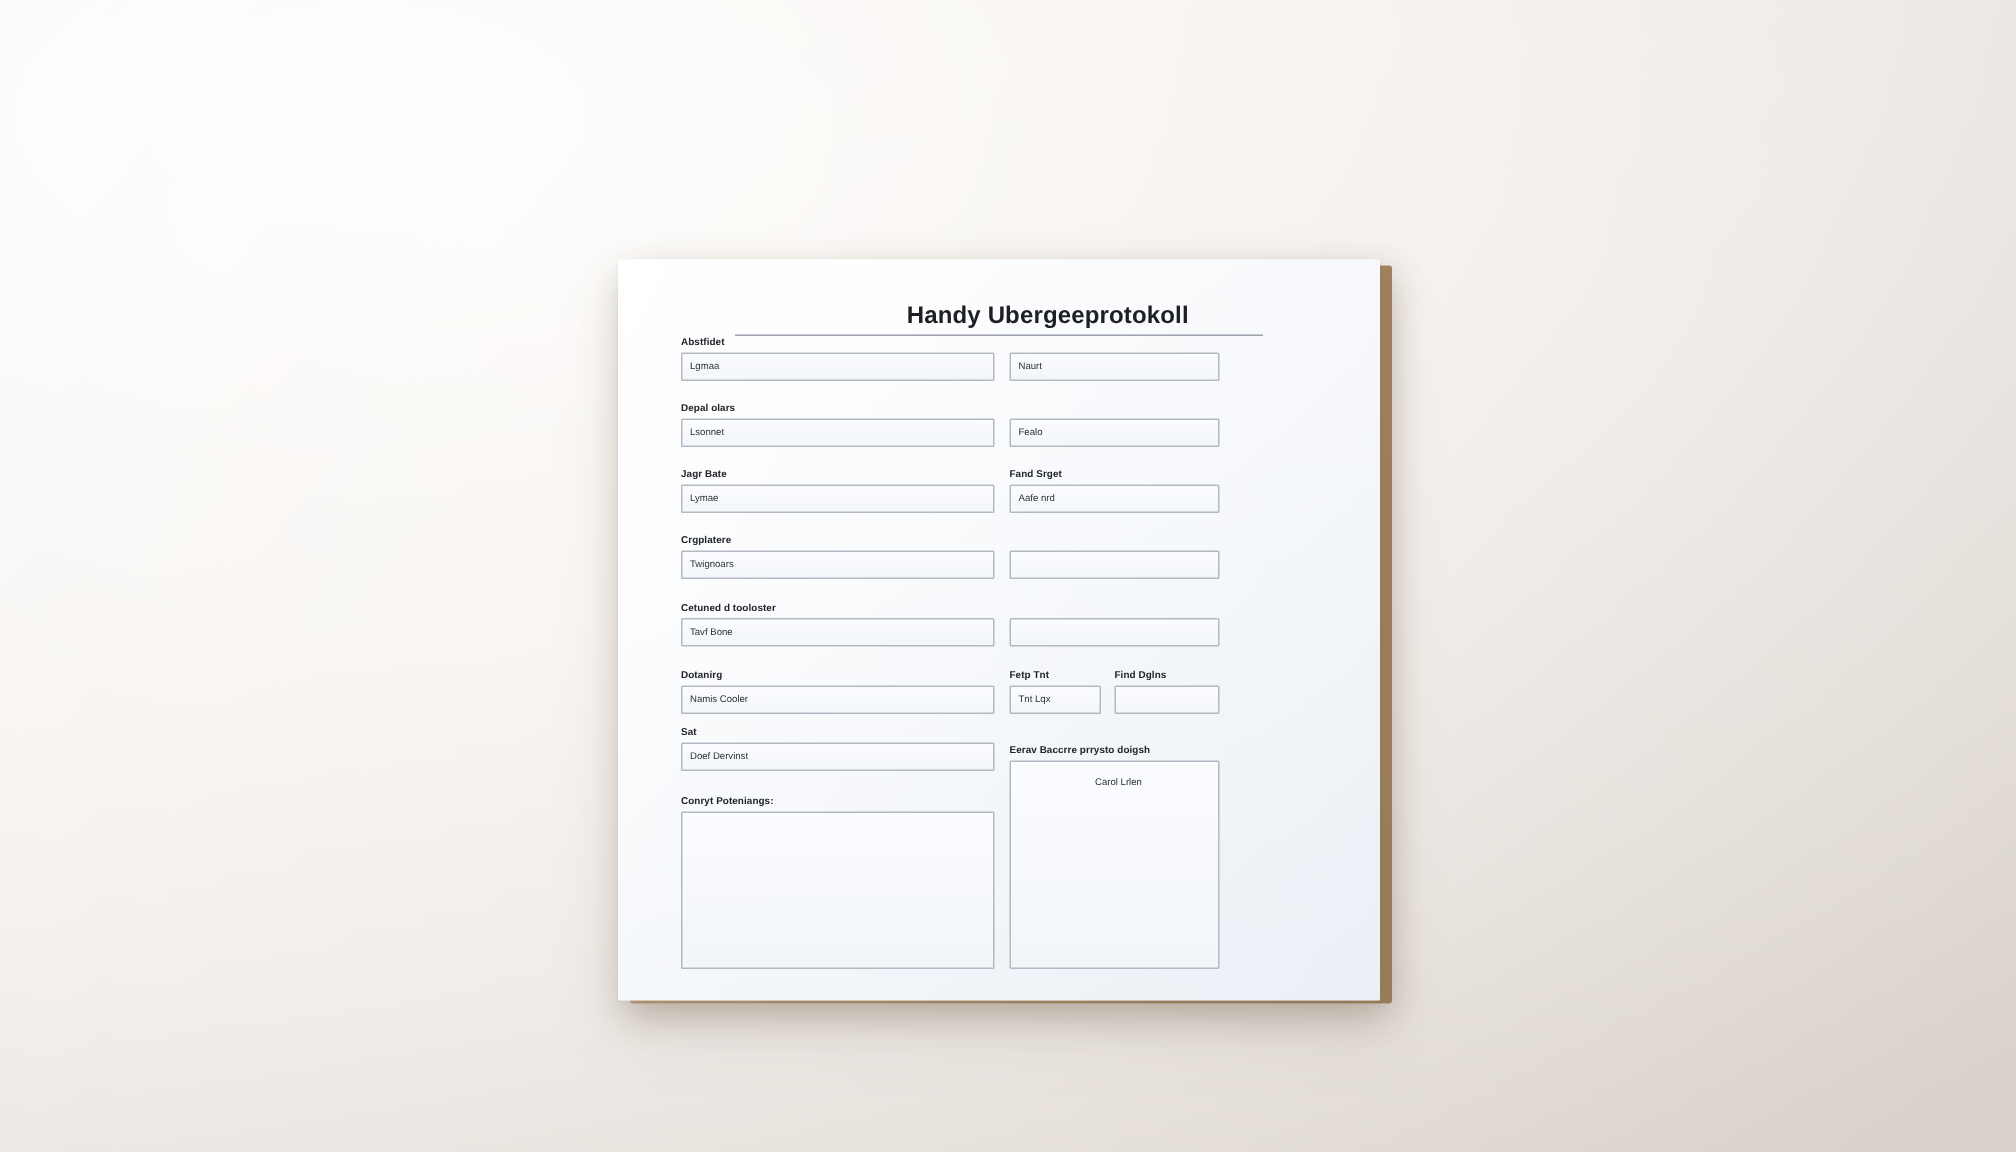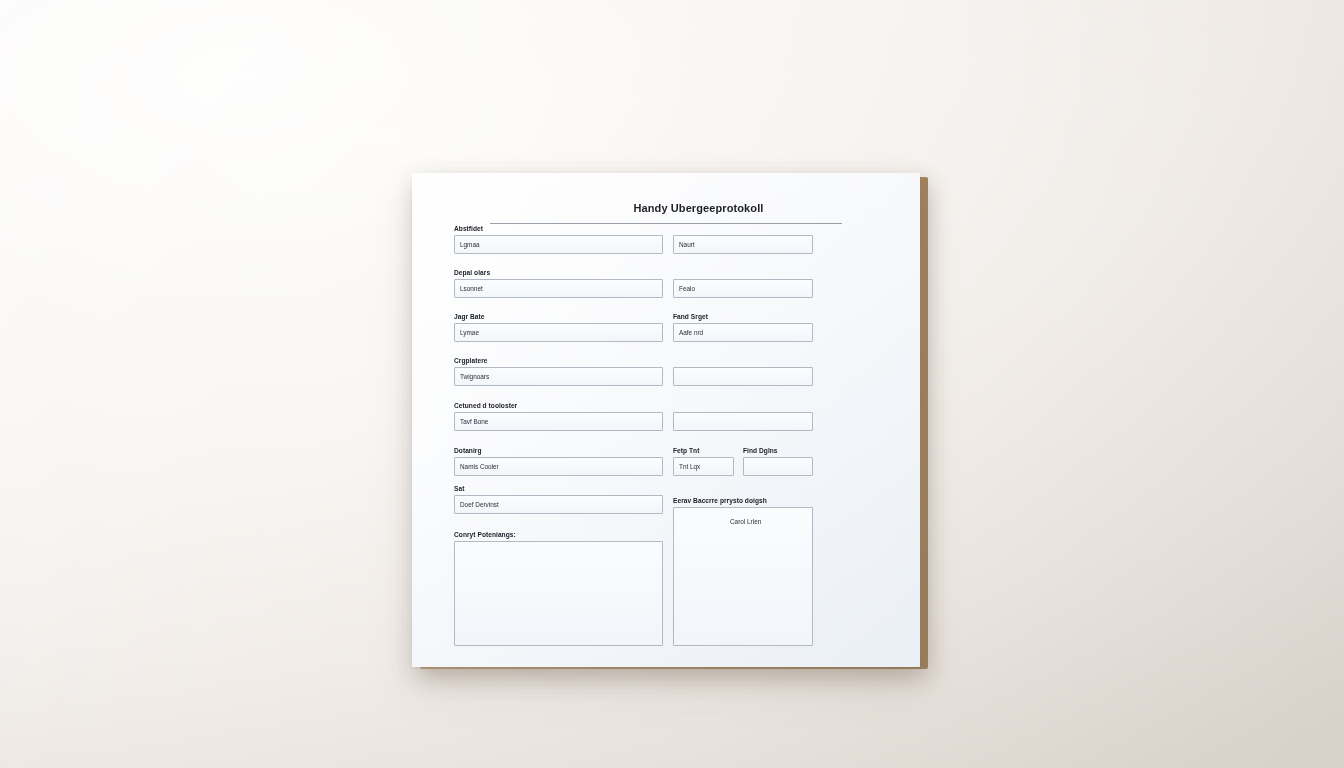--- a/index.html
+++ b/index.html
@@ -90,21 +90,21 @@
     height: 494px;
     padding: 0;
   }
 
   #doc-title {
     position: absolute;
     left: 0;
     top: 29px;
     width: 573px;
     text-align: center;
-    font-size: 11px;
+    font-size: 16px;
     font-weight: bold;
     letter-spacing: 0.1px;
     color: #1c1f24;
   }
 
   #title-rule {
     position: absolute;
     left: 78px;
     top: 50px;
     width: 352px;

